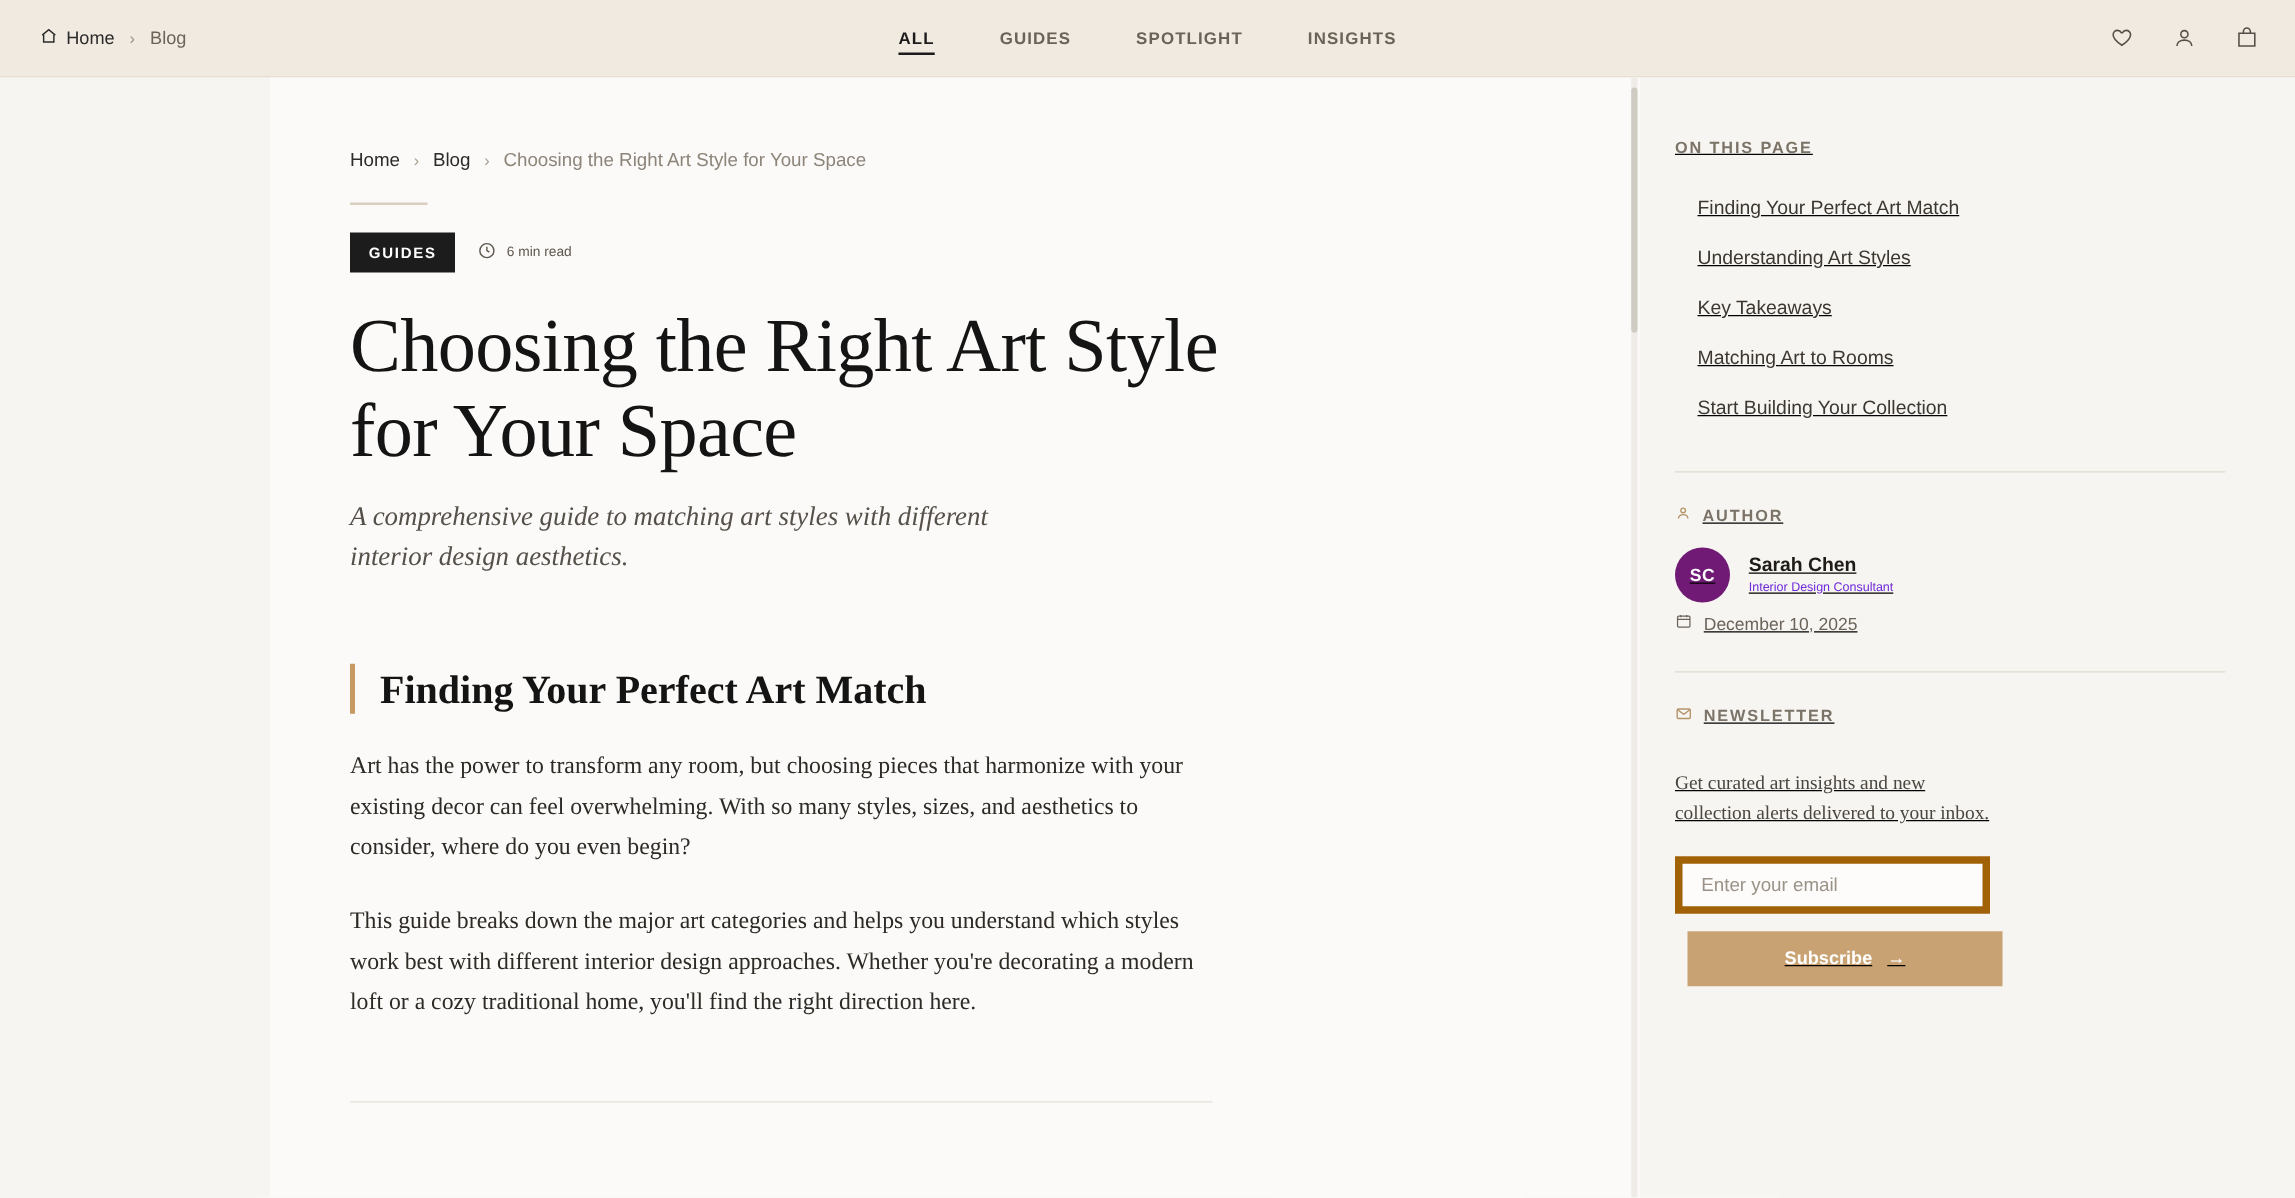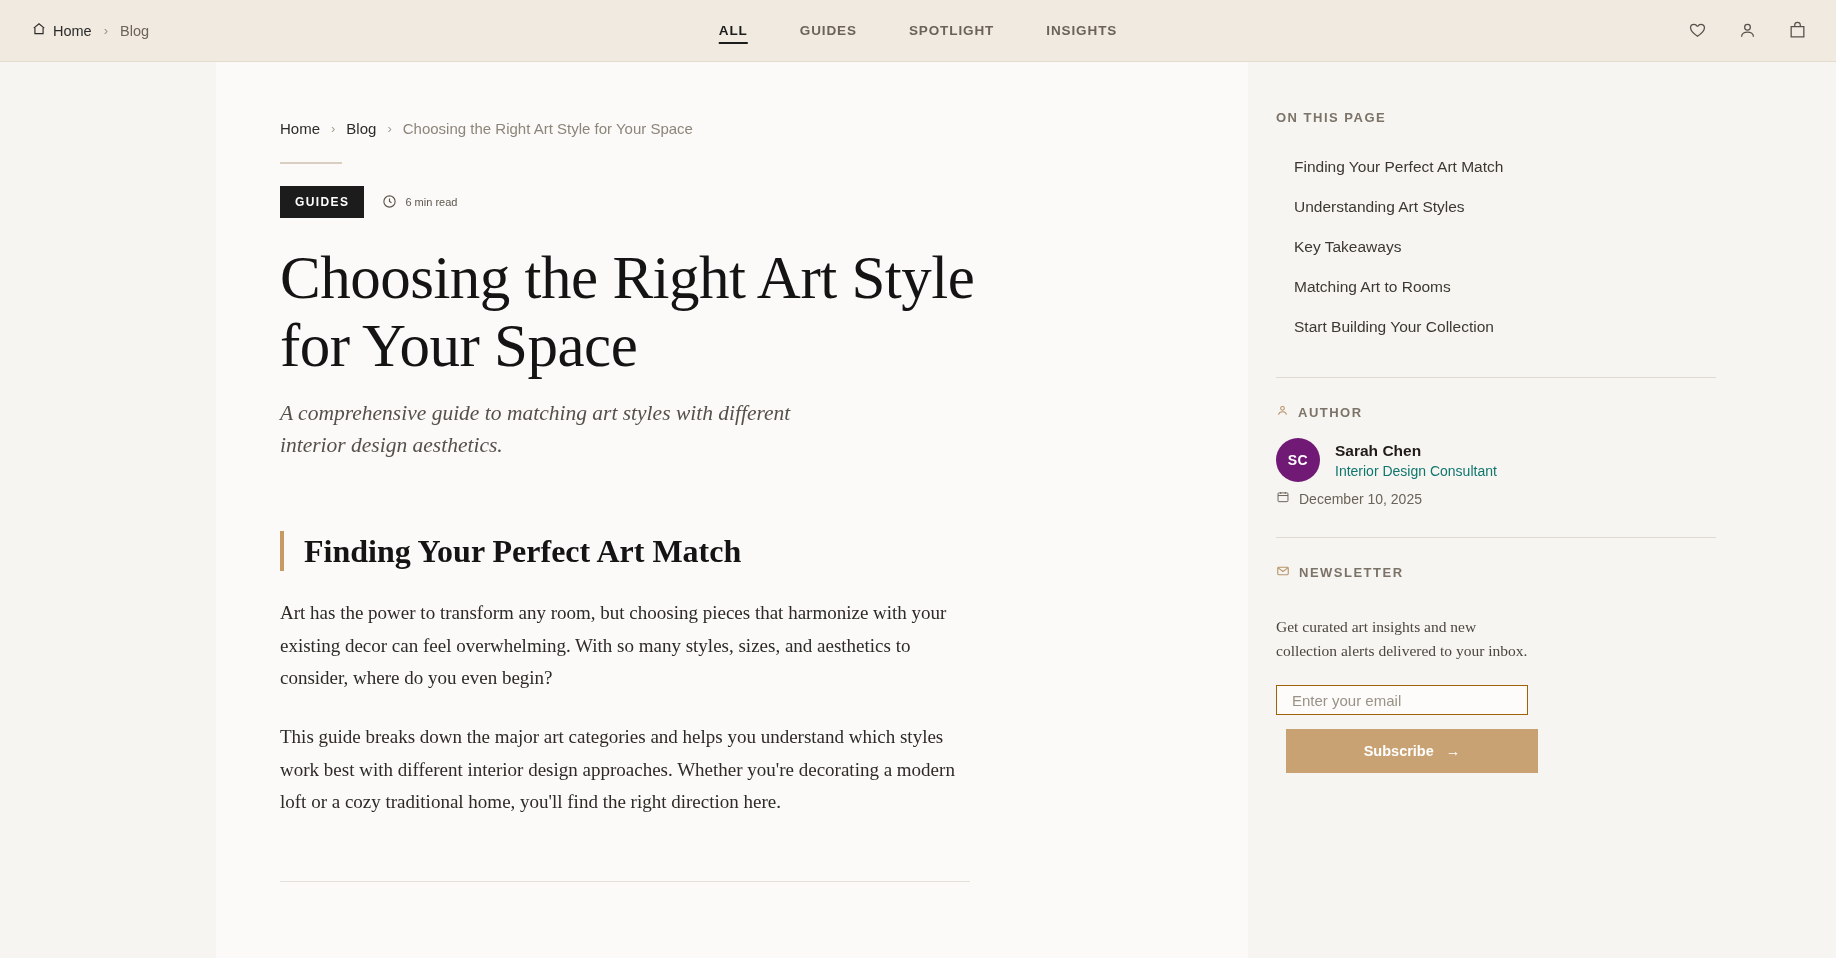--- a/index.html
+++ b/index.html
@@ -219,26 +219,27 @@
     right: 2px;
     top: 0;
     width: 5px;
     height: 896px;
     background: #efece7;
   }
 
   
   .sidebar {
     position: absolute;
-    left: 1248px;
+    left: 1312px;
     top: 0;
     width: 524px;
     height: 896px;
     background: #f7f5f1;
     padding: 48px 56px 16px 28px;
+    text-decoration: underline;
   }
   .side-label {
     font-size: 13px;
     font-weight: 700;
     letter-spacing: 1.5px;
     color: #7b7367;
     display: flex;
     align-items: center;
     gap: 9px;
   }
@@ -270,21 +271,21 @@
     background: #701a75;
     color: #fff;
     font-size: 14px;
     font-weight: 700;
     letter-spacing: .5px;
     display: flex;
     align-items: center;
     justify-content: center;
   }
   .author-name { font-size: 15.5px; font-weight: 700; color: #1f1c18; }
-  .author-role { font-size: 14px; color: #0f766e; margin-top: 3px; }
+  .author-role { font-size: 10px; color: #6d28d9; margin-top: 3px; }
   .date-row {
     display: flex;
     align-items: center;
     gap: 9px;
     margin-top: 8px;
     font-size: 14px;
     color: #6a6359;
   }
 
   .news-block { margin-top: 26px; }
@@ -292,23 +293,23 @@
     font-family: "Liberation Serif", serif;
     font-size: 15.5px;
     line-height: 1.55;
     color: #4b463f;
     margin-top: 34px;
     max-width: 252px;
   }
   .email-input {
     margin-top: 22px;
     width: 252px;
-    height: 30px;
+    height: 46px;
     background: #fdfcfa;
-    border: 1px solid #a16207;
+    border: 6px solid #a16207;
     font-size: 15px;
     color: #9a9287;
     padding: 0 15px;
     font-family: "Liberation Sans", sans-serif;
   }
   .email-input::placeholder { color: #9a9287; }
   .subscribe-btn {
     margin-top: 14px;
     width: 252px;
     height: 44px;

